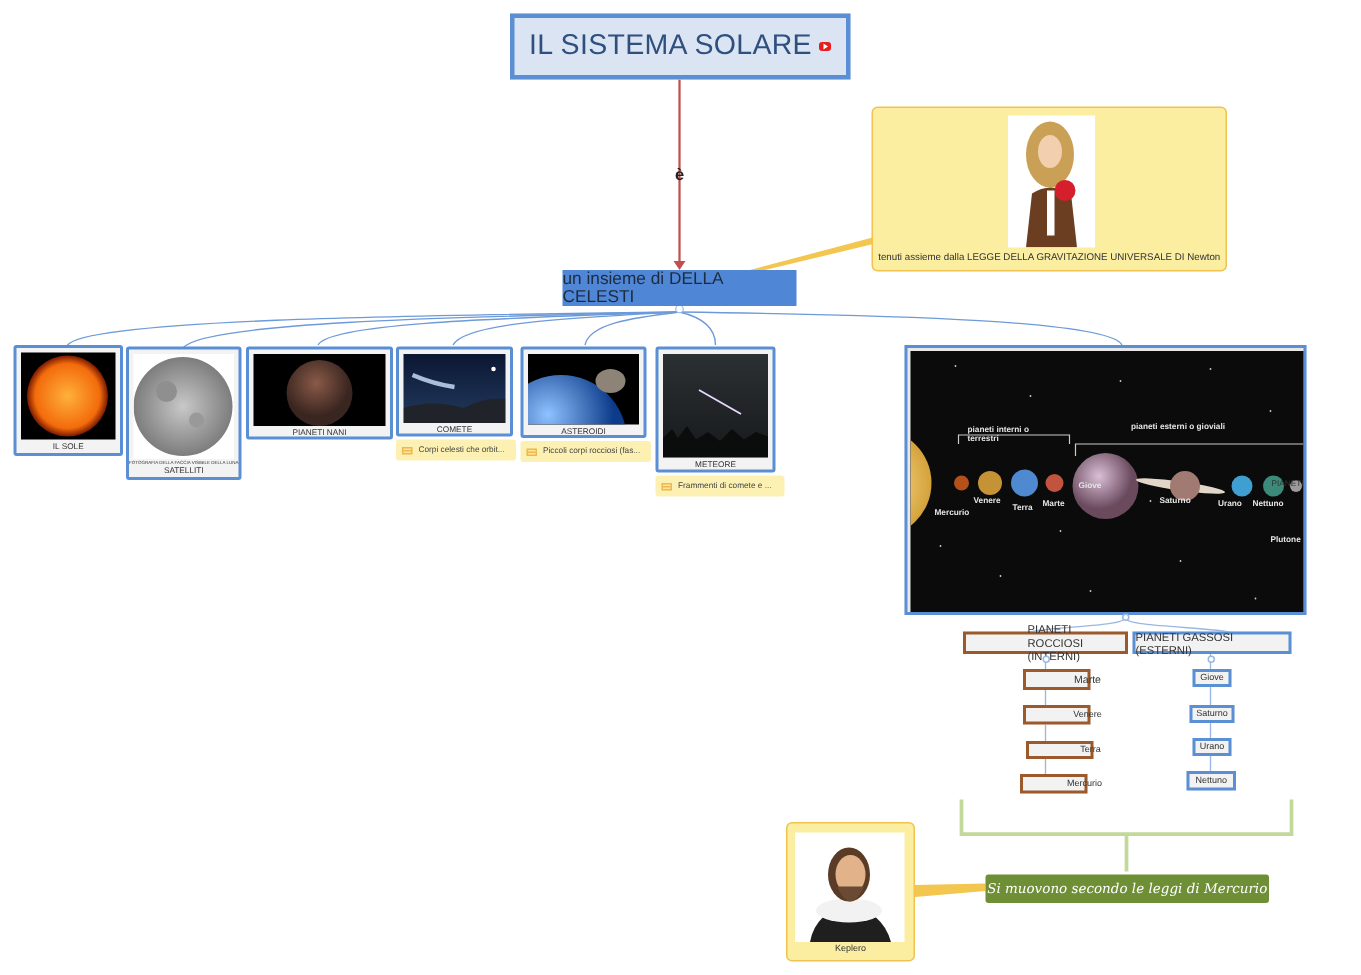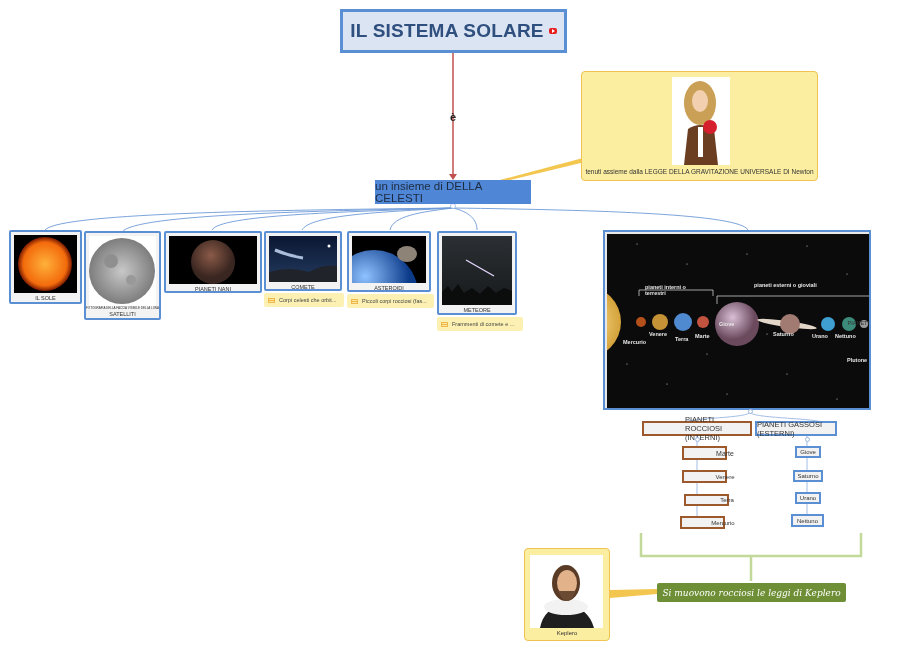--- a/index.html
+++ b/index.html
@@ -2,21 +2,21 @@
 <html><head>
 <meta charset="utf-8">
 <style>
   html, body { margin:0; padding:0; }
   body { width:907px; height:650px; background:#ffffff; position:relative; overflow:hidden; font-family:"Liberation Sans", sans-serif; }
   .abs { position:absolute; box-sizing:border-box; }
   svg.lines { position:absolute; left:0; top:0; width:907px; height:650px; pointer-events:none; }
 
   
   #title { left:340px; top:9px; width:227px; height:44px; background:#dbe4f2; border:3px solid #5b8fd3; display:flex; align-items:center; justify-content:center; gap:5px; }
-  #title .t { font-weight:bold; font-size:19px; color:#2f4f7f; letter-spacing:0.2px; }
+  #title .t { font-weight:normal; font-size:19px; color:#2f4f7f; letter-spacing:0.2px; }
   #title .yt { width:8px; height:6px; background:#e81e1e; border-radius:2px; position:relative; }
   #title .yt::after { content:""; position:absolute; left:3px; top:1px; border-left:3px solid #fff; border-top:2px solid transparent; border-bottom:2px solid transparent; }
 
   .link-label { font-size:11px; font-weight:bold; color:#222; }
 
   #newton { left:581px; top:71px; width:237px; height:110px; background:#fbeea1; border:1.5px solid #f0c24f; border-radius:4px; }
   #newton .pic { position:absolute; left:90px; top:5px; width:58px; height:88px; background:#fff; overflow:hidden; }
   #newton .cap { position:absolute; left:0; right:0; top:96px; text-align:center; font-size:6.5px; color:#333; }
 
   #central { left:375px; top:180px; width:156px; height:24px; background:#4f86d6; color:#1d2b3e; font-size:11.5px; display:flex; align-items:center; justify-content:center; }
@@ -257,21 +257,21 @@
     <span class="pl-lbl" style="left:112px;top:87px;">Giove</span>
     <span class="pl-lbl" style="left:166px;top:97px;">Saturno</span>
     <span class="pl-lbl" style="left:205px;top:99px;">Urano</span>
     <span class="pl-lbl" style="left:228px;top:99px;">Nettuno</span>
     <span class="pl-lbl" style="left:240px;top:123px;">Plutone</span>
   </div>
   <span class="side-lbl">PIANETI</span>
 </div>
 
 <div class="abs bx rock" style="left:642px;top:421px;width:110px;height:15px;font-size:7.5px;">PIANETI ROCCIOSI  (INTERNI)</div>
-<div class="abs bx gas" style="left:755px;top:421px;width:82px;height:15px;font-size:7.5px;">PIANETI GASSOSI (ESTERNI)</div>
+<div class="abs bx gas" style="left:755px;top:421px;width:106px;height:15px;font-size:7.5px;">PIANETI GASSOSI (ESTERNI)</div>
 
 <div class="abs bx rock" style="left:682px;top:446px;width:31px;height:14px;">Marte</div>
 <div class="abs bx rock" style="left:682px;top:470px;width:31px;height:13px;font-size:6px;">Venere</div>
 <div class="abs bx rock" style="left:684px;top:494px;width:27px;height:12px;font-size:6px;">Terra</div>
 <div class="abs bx rock" style="left:680px;top:516px;width:35px;height:13px;font-size:6px;">Mercurio</div>
 
 <div class="abs bx gas" style="left:795px;top:446px;width:26px;height:12px;font-size:6px;">Giove</div>
 <div class="abs bx gas" style="left:793px;top:470px;width:30px;height:12px;font-size:6px;">Saturno</div>
 <div class="abs bx gas" style="left:795px;top:492px;width:26px;height:12px;font-size:6px;">Urano</div>
 <div class="abs bx gas" style="left:791px;top:514px;width:33px;height:13px;font-size:6px;">Nettuno</div>
@@ -286,13 +286,13 @@
       <path d="M10 73 Q14 52 36 50 Q58 52 64 73 Z" fill="#1f1f1f"></path>
       <ellipse cx="36" cy="52" rx="22" ry="8" fill="#f2f2f2"></ellipse>
       <ellipse cx="36" cy="28" rx="14" ry="18" fill="#5a3b26"></ellipse>
       <ellipse cx="37" cy="28" rx="10" ry="13" fill="#e2b28b"></ellipse>
       <path d="M28 36 Q37 56 46 36 Z" fill="#6a4a33"></path>
     </svg>
   </div>
   <div class="cap">Keplero</div>
 </div>
 
-<div id="law" class="abs">Si muovono rocciosi le leggi di Keplero</div>
+<div id="law" class="abs">Si muovono secondo le leggi di Mercurio</div>
 
 </body></html>

